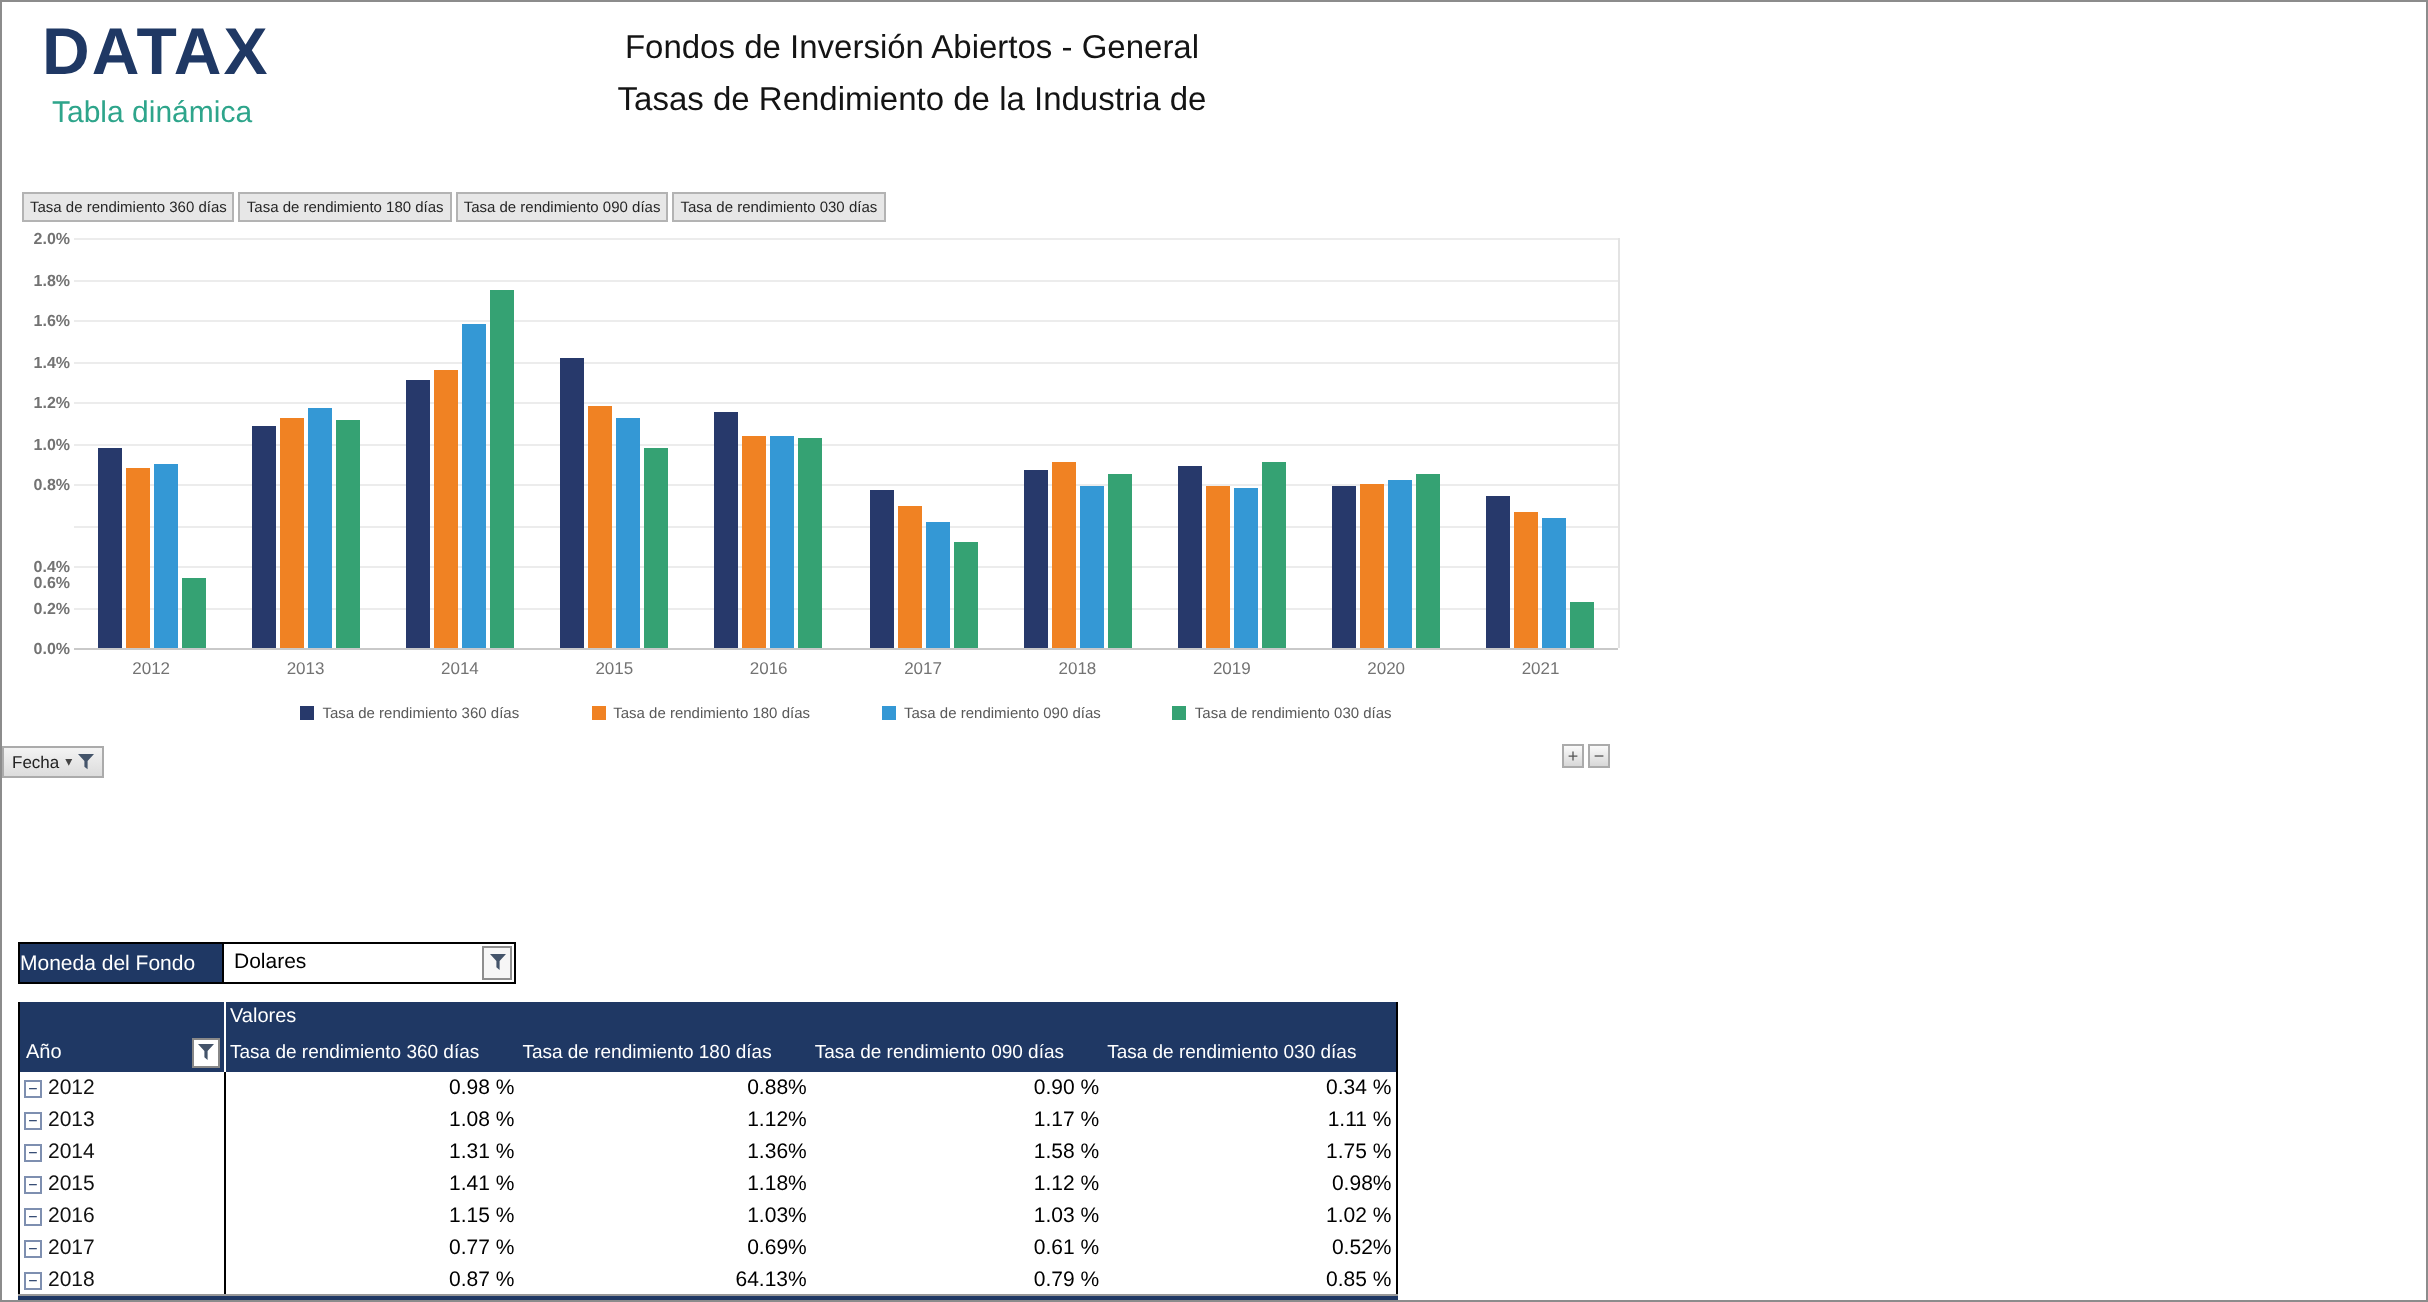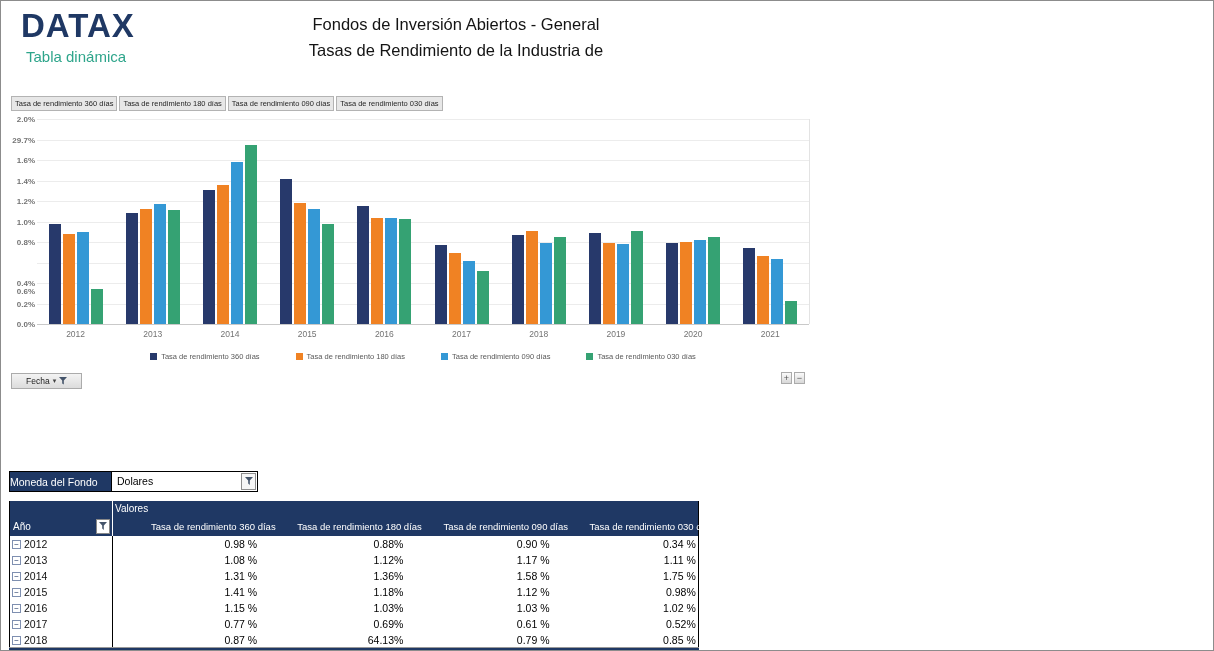--- a/index.html
+++ b/index.html
@@ -22,40 +22,40 @@
   .gl{position:absolute;left:0;width:100%;height:1px;background:#ECECEC;}
   .gl.axisline{background:#C9C9C9;}
   #bars{position:absolute;left:0;top:0;width:100%;height:100%;display:flex;justify-content:space-around;align-items:flex-end;}
   .bgroup{display:flex;align-items:flex-end;gap:2px;height:100%;}
   .bar{width:12px;}
   #xlabels{position:absolute;left:36px;top:328px;width:772px;display:flex;justify-content:space-around;}
   .xlab{width:54px;text-align:center;font-size:8.5px;color:#737373;}
   #legend{position:absolute;left:36px;top:351px;width:772px;display:flex;justify-content:center;gap:36px;}
   .litem{display:flex;align-items:center;gap:4px;font-size:7.5px;color:#595959;white-space:nowrap;}
   .lmark{width:7px;height:7px;display:inline-block;}
-  #fecha-btn{position:absolute;left:10px;top:372px;display:inline-flex;align-items:center;gap:3px;
-    background:linear-gradient(#F3F3F3,#DCDCDC);border:1px solid #ABABAB;font-size:8.5px;color:#222;padding:2px 14px;}
+  #fecha-btn{position:absolute;left:0;top:372px;display:inline-flex;align-items:center;gap:3px;
+    background:linear-gradient(#F3F3F3,#DCDCDC);border:1px solid #ABABAB;font-size:8.5px;color:#222;padding:2px 4px;}
   #fecha-btn .caret{font-size:7px;color:#444;}
   #zoom-btns{position:absolute;left:780px;top:371px;display:flex;gap:2px;}
   .pm{width:11px;height:12px;background:linear-gradient(#FAFAFA,#D8D8D8);border:1px solid #ABABAB;
     box-sizing:border-box;font-size:9px;line-height:10px;text-align:center;color:#555;}
   
   #moneda-label{position:absolute;left:8px;top:470px;width:103px;height:21px;background:#1F3864;color:#fff;
     font-size:10.5px;line-height:21px;padding-left:0;box-sizing:border-box;border:1px solid #000;}
   #moneda-cell{position:absolute;left:110px;top:470px;width:147px;height:21px;background:#fff;border:1px solid #000;
     box-sizing:border-box;font-size:10.5px;line-height:19px;padding-left:5px;display:flex;align-items:center;}
   #moneda-cell .val{flex:1;}
   .dd-btn{width:13px;height:15px;border:1px solid #8e8e8e;background:#f6f6f6;display:flex;align-items:center;
     justify-content:center;margin-right:1px;}
   
   #pivot{position:absolute;left:8px;top:500px;width:690px;box-sizing:border-box;
     border-left:1px solid #000;border-right:1px solid #000;font-size:10.5px;color:#000;}
   .hrow{background:#1F3864;color:#fff;display:flex;}
   .hrow1{height:16px;line-height:16px;font-size:10px;}
-  .hrow2{height:19px;line-height:19px;font-size:9.5px;gap:36px;}
+  .hrow2{height:19px;line-height:19px;font-size:9.5px;}
   .c0{width:103px;box-sizing:border-box;flex:0 0 auto;}
   .hrow .c0{border-right:1px solid #fff;display:flex;align-items:center;}
   .cv{width:146.2px;flex:0 0 auto;box-sizing:border-box;padding-left:2px;white-space:nowrap;overflow:hidden;}
   .hrow2 .c0 .lbl{flex:1;padding-left:3px;font-size:10px;}
   .yfilter{width:12px;height:13px;background:#fff;border:1px solid #888;display:flex;align-items:center;
     justify-content:center;margin-right:2px;}
   .trow{display:flex;height:16px;line-height:16px;background:#fff;}
   .trow .c0{border-right:1px solid #000;display:flex;align-items:center;padding-left:2px;gap:3px;}
   .expand{width:9px;height:9px;border:1px solid #7E8FB0;color:#1F3864;font-size:8px;line-height:7px;
     text-align:center;box-sizing:border-box;background:#fff;flex:0 0 auto;}
@@ -75,21 +75,21 @@
 </div>
 
 <div id="field-buttons">
     <div class="fbtn">Tasa de rendimiento 360 días</div>
     <div class="fbtn">Tasa de rendimiento 180 días</div>
     <div class="fbtn">Tasa de rendimiento 090 días</div>
     <div class="fbtn">Tasa de rendimiento 030 días</div>
   </div>
 <div id="ylabels">
     <div class="ytick" style="top: -4px;">2.0%</div>
-    <div class="ytick" style="top: 16.5px;">29.7%</div>
+    <div class="ytick" style="top: 16.5px;">1.8%</div>
     <div class="ytick" style="top: 37px;">1.6%</div>
     <div class="ytick" style="top: 57.5px;">1.4%</div>
     <div class="ytick" style="top: 78px;">1.2%</div>
     <div class="ytick" style="top: 98.5px;">1.0%</div>
     <div class="ytick" style="top: 119px;">0.8%</div>
     <div class="ytick" style="top: 139.5px; margin-top: 28px;">0.6%</div>
     <div class="ytick" style="top: 160px;">0.4%</div>
     <div class="ytick" style="top: 180.5px;">0.2%</div>
     <div class="ytick" style="top: 201px;">0.0%</div>
   </div>

